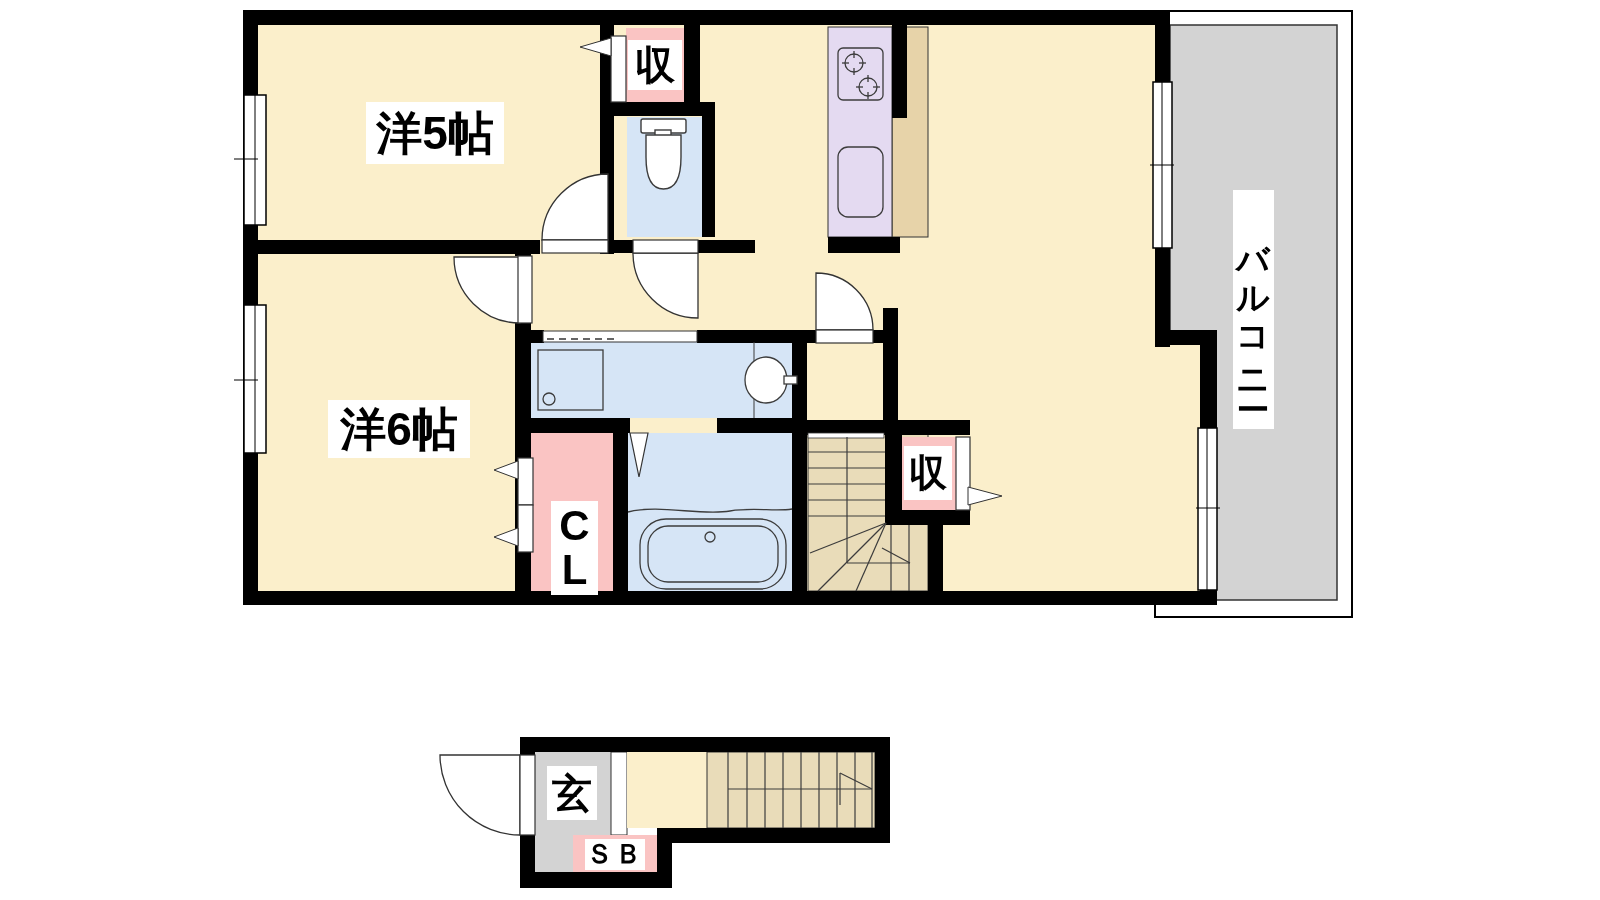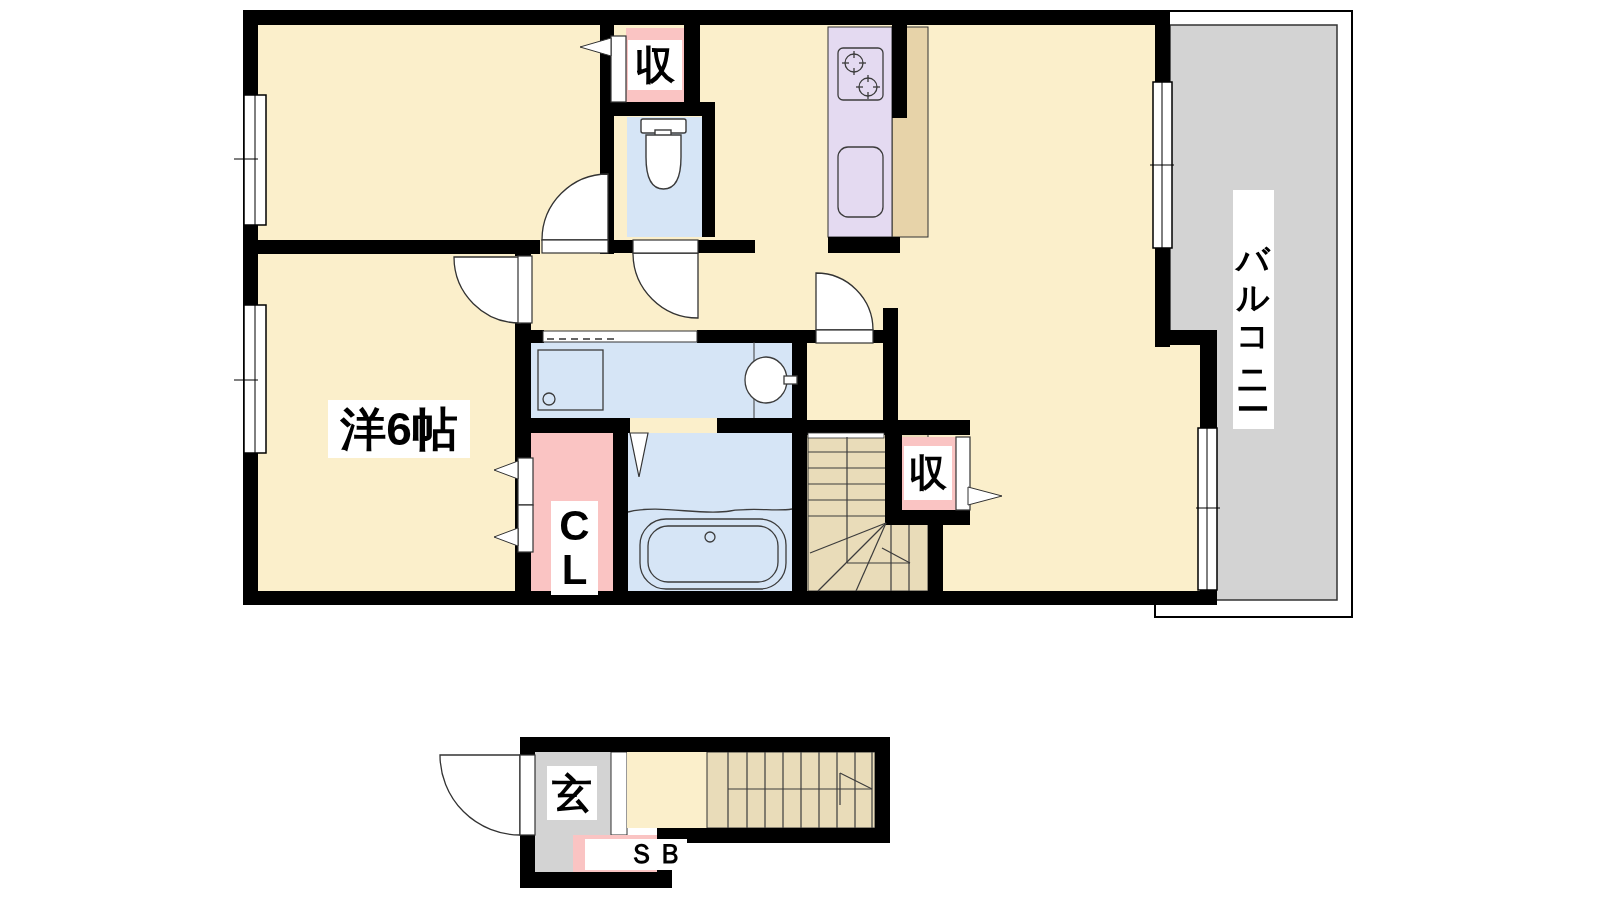--- a/index.html
+++ b/index.html
@@ -14,21 +14,21 @@
   .lbl-room5{left:366px;top:102px;width:138px;height:62px;font-size:46px;}
   .lbl-room6{left:328px;top:400px;width:142px;height:58px;font-size:46px;}
   .lbl-ldk{left:911px;top:351px;width:277px;height:49px;font-size:38px;}
   .lbl-balcony{left:1233px;top:190px;width:41px;height:239px;font-size:33px;
     writing-mode:vertical-rl;text-orientation:upright;letter-spacing:5px;}
   .lbl-shu1{left:628px;top:40px;width:54px;height:50px;font-size:40px;}
   .lbl-shu2{left:904px;top:446px;width:48px;height:54px;font-size:38px;}
   .lbl-cl{left:551px;top:469px;width:47px;height:94px;font-size:42px;
     white-space:normal;word-break:break-all;text-align:center;line-height:1.04;margin-top:32px;}
   .lbl-gen{left:547px;top:766px;width:50px;height:54px;font-size:40px;}
-  .lbl-sb{left:585px;top:839px;width:60px;height:31px;font-size:27px;letter-spacing:2px;padding-left:42px;}
+  .lbl-sb{left:585px;top:839px;width:60px;height:31px;font-size:27px;letter-spacing:2px;}
   .wallrect{fill:var(--wall);}
   .creamfloor{fill:var(--floor-cream);}
 </style>
 </head>
 <body>
 
 <div id="stage">
 <svg id="plan-svg" width="1600" height="900" viewBox="0 0 1600 900">
 
   <g>
@@ -236,20 +236,21 @@
       <line x1="837" y1="752" x2="837" y2="828"></line>
       <line x1="855" y1="752" x2="855" y2="828"></line>
       <line x1="872" y1="752" x2="872" y2="828"></line>
       <line x1="728" y1="789" x2="872" y2="789"></line>
       <line x1="840" y1="773" x2="840" y2="805"></line>
       <line x1="840" y1="773" x2="872" y2="789"></line>
     </g>
   </g>
 </svg>
 
+  <div class="plan-label lbl-room5">洋5帖</div>
   <div class="plan-label lbl-room6">洋6帖</div>
   <div class="plan-label lbl-balcony">バルコニー</div>
   <div class="plan-label lbl-shu1">収</div>
   <div class="plan-label lbl-shu2">収</div>
   <div class="plan-label lbl-cl">CL</div>
   <div class="plan-label lbl-gen">玄</div>
   <div class="plan-label lbl-sb">ＳＢ</div>
 </div>
 
 </body></html>

